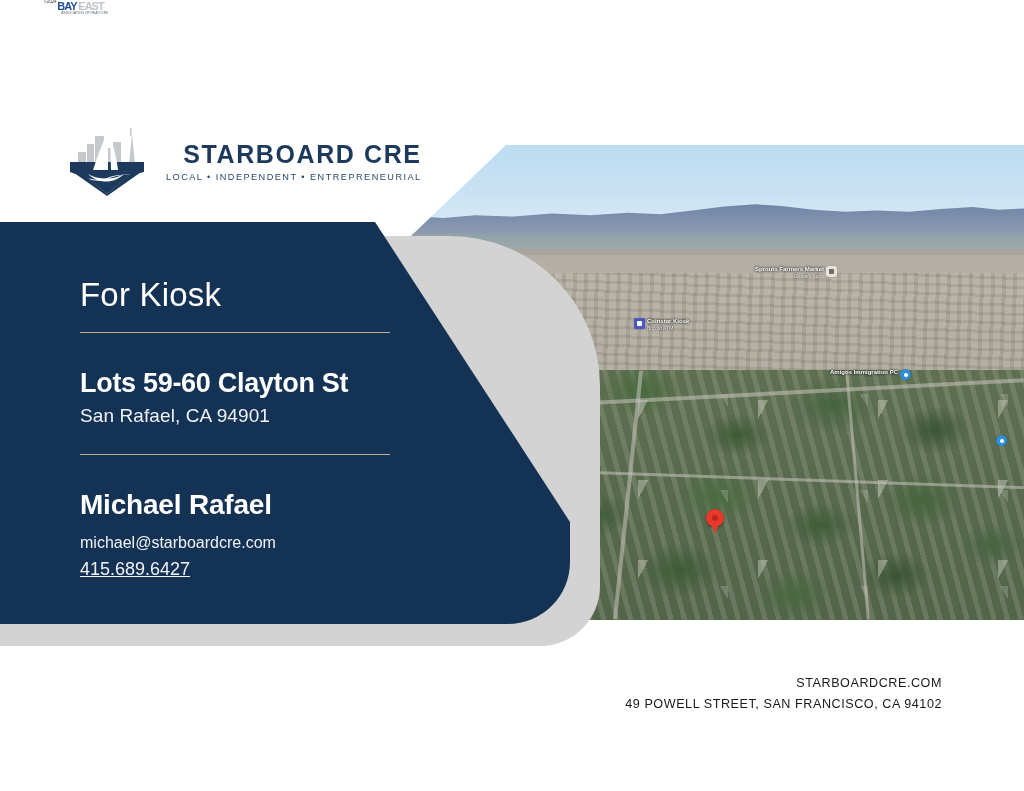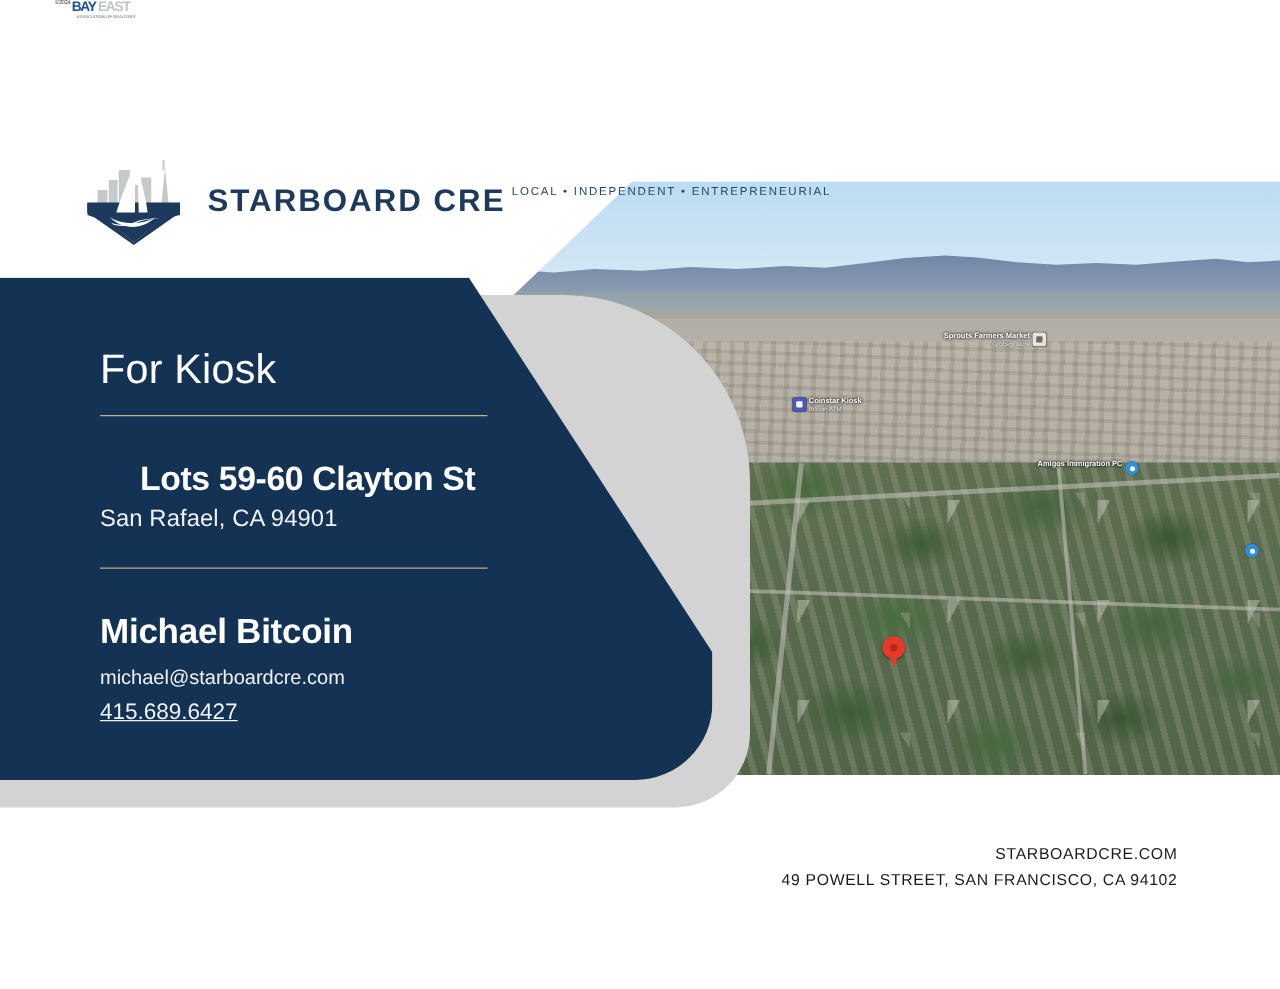--- a/index.html
+++ b/index.html
@@ -192,21 +192,20 @@
   .hr-gold{
     position:absolute;left:80px;width:310px;height:1px;
     background:#c8b893;opacity:.95;
   }
   #hr1{top:110px;}
   #hr2{top:232px;}
   #prop-title{
     position:absolute;left:80px;top:145px;
     font-size:27px;font-weight:bold;color:#ffffff;letter-spacing:-.3px;
     line-height:32px;
-    margin-left:32px;
   }
   #prop-city{
     position:absolute;left:80px;top:182px;
     font-size:19px;color:#f0f2f5;font-weight:normal;letter-spacing:.1px;
     line-height:24px;
   }
   #agent-name{
     position:absolute;left:80px;top:266px;
     font-size:28px;font-weight:bold;color:#ffffff;letter-spacing:-.2px;
     line-height:34px;
@@ -219,21 +218,21 @@
     position:absolute;left:80px;top:335px;
     font-size:18px;color:#f0f2f5;line-height:24px;text-decoration:underline;
   }
 
   
   #brand{
     position:absolute;left:68px;top:126px;z-index:40;
     display:flex;align-items:center;gap:20px;
   }
   #brand-mark{width:78px;height:70px;flex:none;}
-  #brand-text{display:flex;flex-direction:row;gap:5px;text-align:right;}
+  #brand-text{display:flex;flex-direction:column;gap:5px;text-align:right;}
   #brand-name{
     font-size:25px;font-weight:bold;color:#1d3a5c;letter-spacing:1.6px;
     line-height:26px;
   }
   #brand-tag{
     font-size:9.2px;color:#27486c;letter-spacing:1.45px;line-height:10px;
     font-weight:normal;
   }
 
   
@@ -320,21 +319,21 @@
 
 <div id="panel-shadow"></div>
 <div id="info-panel-round"></div>
 
 <div id="panel-content">
   <div id="for-sale">For Kiosk</div>
   <div class="hr-gold" id="hr1"></div>
   <div id="prop-title">Lots 59-60 Clayton St</div>
   <div id="prop-city">San Rafael, CA 94901</div>
   <div class="hr-gold" id="hr2"></div>
-  <div id="agent-name">Michael Bitcoin</div>
+  <div id="agent-name">Michael Rafael</div>
   <div id="agent-email">michael@starboardcre.com</div>
   <div id="agent-phone">415.689.6427</div>
 </div>
 
 <div id="brand">
   <svg id="brand-mark" viewBox="0 0 78 70">
 
     <g fill="#c6c9cc">
       <rect x="10" y="26" width="8" height="22"></rect>
       <rect x="19" y="18" width="7" height="30"></rect>

